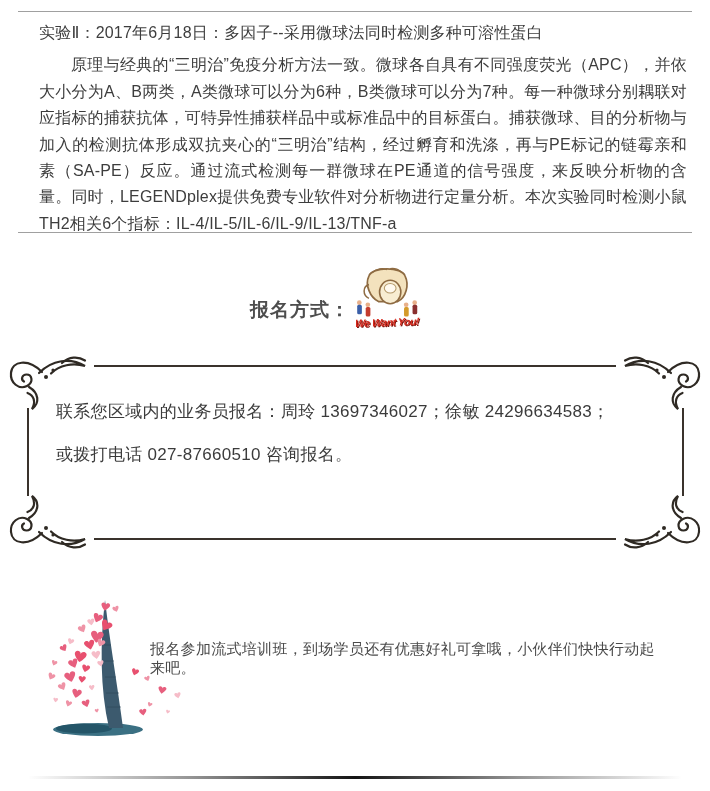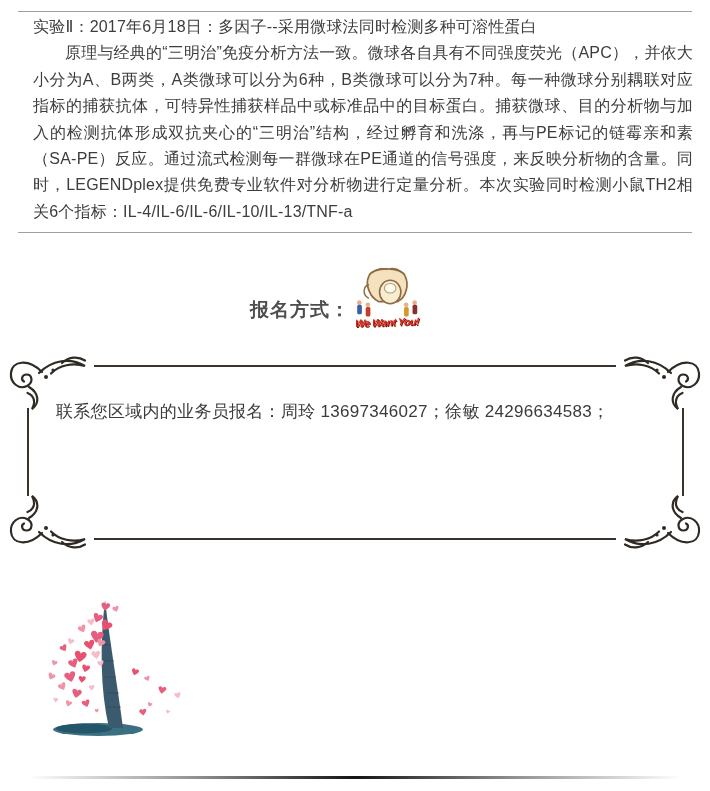--- a/index.html
+++ b/index.html
@@ -12,21 +12,21 @@
 
   .rule{position:absolute;left:18px;right:18px;height:1px;background:#a0a0a0;}
   .rule.top{top:11px;}
   .rule.mid{top:232px;}
 
   .experiment{
     position:absolute;left:33px;top:14px;width:660px;
     font-size:16px;line-height:26.4px;color:#3d3d3d;
     text-align:justify;letter-spacing:0.2px;
   }
-  .experiment p{margin:0;}
+  .experiment p{margin:6px;}
   .experiment .body{text-indent:2em;}
 
   .signup-row{
     position:absolute;left:0;top:262px;width:670px;height:74px;
     display:flex;align-items:center;justify-content:center;
   }
   .signup-label{
     font-size:19px;font-weight:bold;color:#4d4d4d;letter-spacing:1px;
     padding-top:22px;
   }
@@ -86,21 +86,21 @@
     <path id="hrt" d="M5,2.6 C5,0.8 7.6,0 8.7,1.6 C9.8,3.2 7.4,5.8 5,8 C2.6,5.8 0.2,3.2 1.3,1.6 C2.4,0 5,0.8 5,2.6 Z"></path>
   </defs>
 </svg>
 
 <div class="page">
 
   <div class="rule top"></div>
 
   <div class="experiment">
     <p>实验Ⅱ：2017年6月18日：多因子--采用微球法同时检测多种可溶性蛋白</p>
-    <p class="body">原理与经典的“三明治”免疫分析方法一致。微球各自具有不同强度荧光（APC），并依大小分为A、B两类，A类微球可以分为6种，B类微球可以分为7种。每一种微球分别耦联对应指标的捕获抗体，可特异性捕获样品中或标准品中的目标蛋白。捕获微球、目的分析物与加入的检测抗体形成双抗夹心的“三明治”结构，经过孵育和洗涤，再与PE标记的链霉亲和素（SA-PE）反应。通过流式检测每一群微球在PE通道的信号强度，来反映分析物的含量。同时，LEGENDplex提供免费专业软件对分析物进行定量分析。本次实验同时检测小鼠TH2相关6个指标：IL-4/IL-6/IL-6/IL-10/IL-13/TNF-a</p>
+    <p class="body">原理与经典的“三明治”免疫分析方法一致。微球各自具有不同强度荧光（APC），并依大小分为A、B两类，A类微球可以分为6种，B类微球可以分为7种。每一种微球分别耦联对应指标的捕获抗体，可特异性捕获样品中或标准品中的目标蛋白。捕获微球、目的分析物与加入的检测抗体形成双抗夹心的“三明治”结构，经过孵育和洗涤，再与PE标记的链霉亲和素（SA-PE）反应。通过流式检测每一群微球在PE通道的信号强度，来反映分析物的含量。同时，LEGENDplex提供免费专业软件对分析物进行定量分析。本次实验同时检测小鼠TH2相关6个指标：IL-4/IL-5/IL-6/IL-9/IL-13/TNF-a</p>
   </div>
 
   <div class="rule mid"></div>
 
   <div class="signup-row">
     <span class="signup-label">报名方式：</span>
     <span class="badge">
       <svg width="66" height="56" viewBox="0 0 62 52">
 
         <path d="M14,11 C17,2 45,2 48,11 C52,19 49,31 41,35 L23,35 C15,31 10,19 14,11 Z" fill="#f3e2bd" stroke="#8e6b42" stroke-width="1.6"></path>
@@ -137,20 +137,21 @@
       </svg>
     <svg class="flourish br" viewBox="0 0 95 62">
         <use href="#flourish-art"></use>
       </svg>
     <div class="box-hline t"></div>
     <div class="box-hline b"></div>
     <div class="box-vline l"></div>
     <div class="box-vline r"></div>
     <div class="contact-lines">
       <div>联系您区域内的业务员报名：周玲 13697346027；徐敏 24296634583；</div>
+      <div>或拨打电话 027-87660510 咨询报名。</div>
     </div>
   </div>
 
   <svg class="tree" viewBox="0 0 145 140">
 
     <ellipse cx="50" cy="132.5" rx="45" ry="6.5" fill="#3b7083"></ellipse>
     <ellipse cx="36" cy="131.5" rx="28" ry="5" fill="#245568"></ellipse>
 
     <path d="M61,131 C52,92 52,46 57,3 C62,46 70,92 75,131 Z" fill="#3c5a6e"></path>
     <path d="M59,110 L73,110 M58,96 L71,96 M57,80 L68,80 M56,64 L66,64 M56,48 L63,48" stroke="#2c4657" stroke-width="1" opacity="0.6"></path>
@@ -186,16 +187,17 @@
       <use href="#hrt" fill="#e8506f" transform="translate(84,70) scale(0.9) rotate(18)"></use>
       <use href="#hrt" fill="#ef93a6" transform="translate(95,80) scale(0.7) rotate(-20)"></use>
       <use href="#hrt" fill="#e75f7e" transform="translate(110,88) scale(1.0) rotate(10)"></use>
       <use href="#hrt" fill="#f6bcc8" transform="translate(125,96) scale(0.8) rotate(-14)"></use>
       <use href="#hrt" fill="#ef93a6" transform="translate(100,104) scale(0.6) rotate(22)"></use>
       <use href="#hrt" fill="#e75f7e" transform="translate(90,112) scale(0.9) rotate(-8)"></use>
       <use href="#hrt" fill="#f6bcc8" transform="translate(118,112) scale(0.5) rotate(16)"></use>
     </g>
   </svg>
 
+  <div class="promo">报名参加流式培训班，到场学员还有优惠好礼可拿哦，小伙伴们快快行动起来吧。</div>
 
   <div class="rule bottom"></div>
 
 </div>
 
 </body></html>

